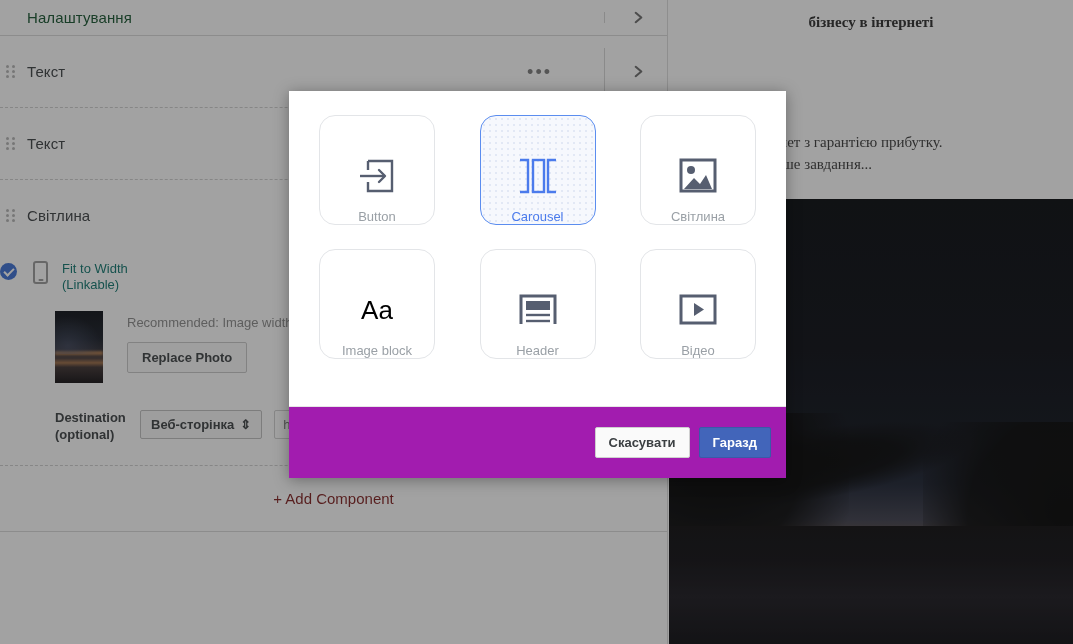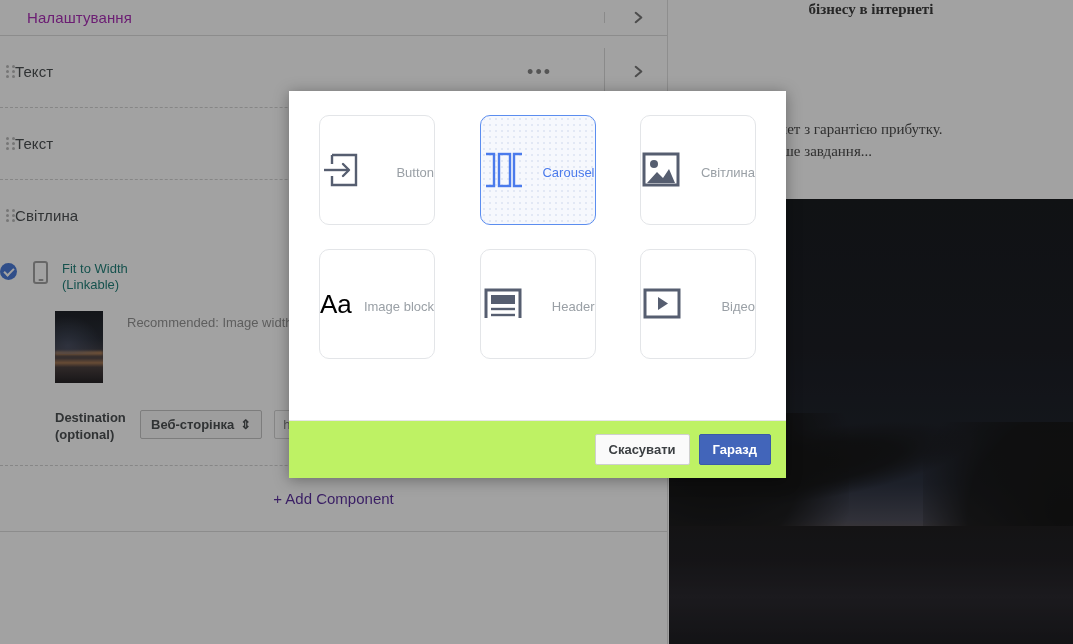--- a/index.html
+++ b/index.html
@@ -42,24 +42,24 @@
     gap: 2px 3px;
   }
   .drag-handle i {
     display: block; width: 3px; height: 3px;
     background: #b4b4b4; border-radius: 50%;
   }
 
   .comp-title {
     font-size: 15px;
     color: #3c4043;
-    margin-left: 15px;
+    margin-left: 27px;
     letter-spacing: .1px;
   }
-  .comp-title.muted { color: #a21caf; }
+  .comp-title.muted { color: #14532d; }
 
   .row-dots {
     position: absolute; right: 115px; top: 50%;
     transform: translateY(-50%);
     font-size: 18px; letter-spacing: 2px;
     color: #7a7a7a; line-height: 1;
     user-select: none;
   }
   .row-sep-v {
     position: absolute; right: 62px; top: 12px; bottom: 12px;
@@ -150,33 +150,33 @@
     background: #fff; padding: 6px 8px;
     font-size: 13px; color: #9a9a9a; width: 330px;
     font-family: "Liberation Sans", sans-serif;
   }
 
   .add-component-row {
     height: 66px; display: flex; align-items: center; justify-content: center;
     border-bottom: 1px solid #d9d9d9; background: #fff;
   }
   .add-component-link {
-    font-size: 15px; color: #4c1d95; cursor: pointer;
+    font-size: 15px; color: #7f1d1d; cursor: pointer;
   }
 
   
   .preview-panel {
     position: absolute; left: 669px; top: 0;
     width: 404px; height: 644px;
     background: #ffffff; overflow: hidden;
   }
   .preview-heading {
     text-align: center; font-family: "Liberation Serif", serif;
     font-weight: bold; font-size: 15px; color: #2b2b2b;
-    padding-top: 0px; line-height: 18px;
+    padding-top: 13px; line-height: 18px;
   }
   .preview-para {
     font-family: "Liberation Serif", serif;
     font-size: 15px; color: #3a3a3a; line-height: 22px;
     padding: 100px 12px 0 12px;
   }
   .preview-photo {
     position: absolute; left: 0; top: 199px; width: 404px; height: 445px;
     background:
       linear-gradient(180deg,
@@ -248,24 +248,24 @@
     flex: 1; padding: 24px 30px 8px 30px; background: #fff;
   }
   .card-grid {
     display: grid;
     grid-template-columns: repeat(3, 116px);
     grid-template-rows: repeat(2, 110px);
     justify-content: space-between;
     row-gap: 24px;
   }
   .card {
-    border: 1px solid #e3e5e8; border-radius: 10px;
+    border: 1px solid #e3e5e8; border-radius: 16px;
     background: #fff;
-    display: flex; 
-    align-items: center; justify-content: space-between;
+    display: flex; flex-direction: column;
+    align-items: center; justify-content: flex-end;
     cursor: pointer;
   }
   .card .icon-wrap {
     height: 58px; display: flex; align-items: center; justify-content: center;
   }
   .card .card-label {
     font-size: 13px; color: #9aa0a6; margin-top: 4px;
   }
   .card.selected {
     border: 1px solid #5b8def;
@@ -274,25 +274,25 @@
     background-size: 6px 6px;
   }
   .card.selected .card-label { color: #4b7bec; }
 
   .aa-glyph {
     font-size: 26px; color: #000000; line-height: 1;
     font-family: "Liberation Sans", sans-serif; font-weight: 400;
   }
 
   .modal-footer {
-    flex: none; height: 58px;
+    flex: none; height: 72px;
     border-top: 1px solid #e6e6e6;
     display: flex; align-items: center; justify-content: flex-end;
     gap: 9px; padding: 0 15px;
-    background: #bef264;
+    background: #a21caf;
   }
   .btn {
     font-size: 13px; font-weight: bold;
     padding: 7px 13px; border-radius: 2px; cursor: pointer;
     font-family: "Liberation Sans", sans-serif;
   }
   .btn-secondary {
     background: #fafafa; border: 1px solid #cfcfcf; color: #3c4043;
   }
   .btn-primary {
@@ -380,20 +380,21 @@
               <span>Fit to Width</span><br>
               <span>(Linkable)</span>
             </span>
           </div>
         </div>
 
         <div class="field-row" style="padding-top:14px;">
           <div class="thumb"></div>
           <div class="photo-right">
             <div class="recommend-text">Recommended: Image width o</div>
+            <div class="replace-btn">Replace Photo</div>
           </div>
         </div>
 
         <div class="field-row" style="padding-top:18px; align-items:center;">
           <div class="field-label">
             <span>Destination</span><br>
             <span>(optional)</span>
           </div>
           <div class="field-body" style="align-items:center;">
             <span class="select-box">

